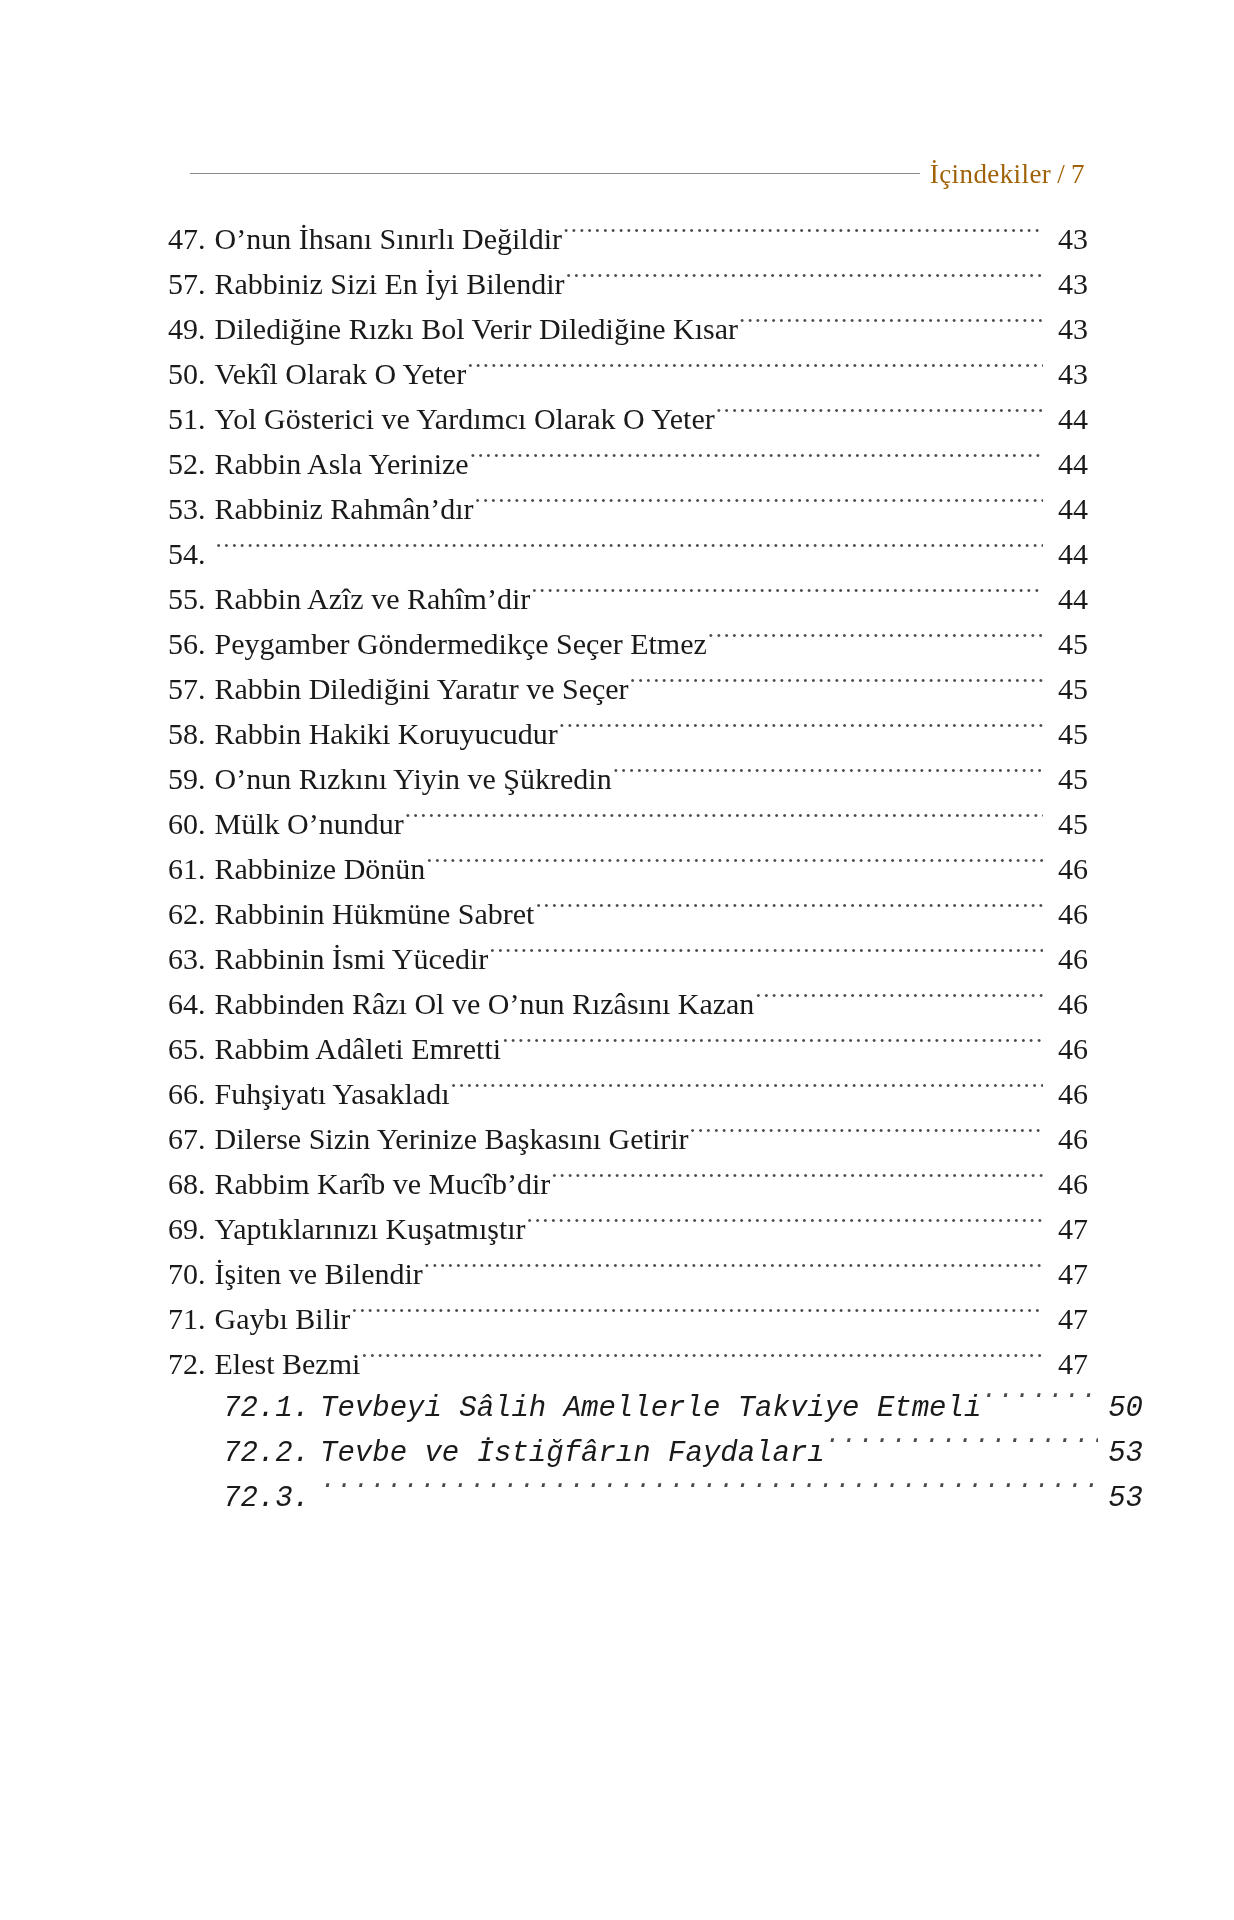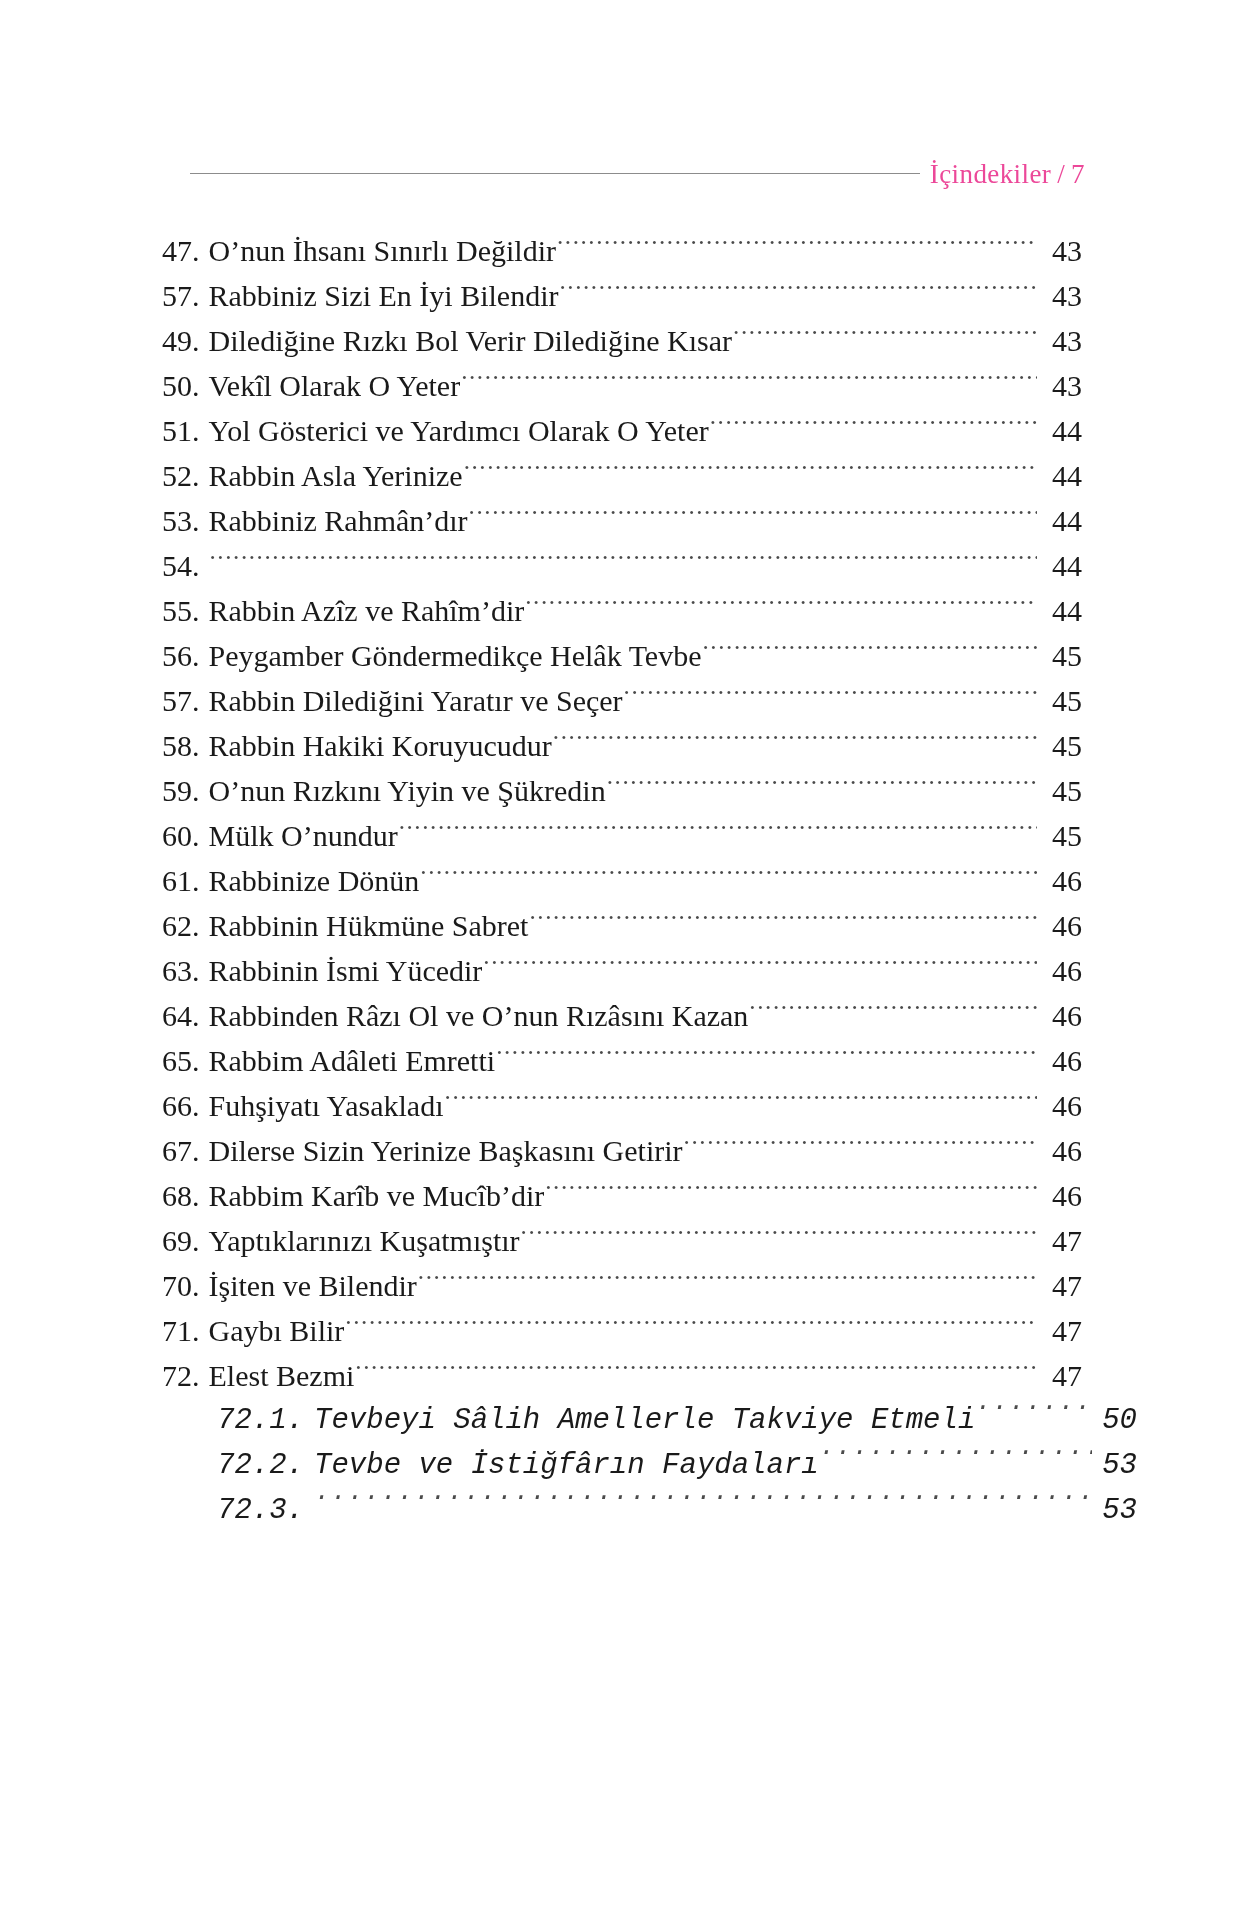--- a/index.html
+++ b/index.html
@@ -43,37 +43,36 @@
     height: 1px;
     background: #8c8c8c;
   }
   .header-text {
     position: relative;
     z-index: 2;
     background: #ffffff;
     padding-left: 10px;
     font-size: 27px;
     letter-spacing: 0.4px;
-    color: #ec4899;
+    color: #a16207;
     white-space: nowrap;
     line-height: 1;
     padding-bottom: 2px;
   }
   .header-sep {
     display: inline-block;
     padding: 0 6px;
   }
 
   
   .toc {
     position: absolute;
-    left: 162px;
+    left: 168px;
     top: 216px;
     width: 920px;
-    margin-top: 12px;
   }
 
   .toc-row {
     display: flex;
     align-items: baseline;
     width: 100%;
     height: 45px;
     font-size: 30px;
     line-height: 45px;
     white-space: nowrap;
@@ -188,21 +187,21 @@
         <span class="toc-page">44</span>
       </div>
       <div class="toc-row">
         <span class="toc-num">55.</span>
         <span class="toc-label">Rabbin Azîz ve Rahîm’dir</span>
         <span class="toc-dots"></span>
         <span class="toc-page">44</span>
       </div>
       <div class="toc-row">
         <span class="toc-num">56.</span>
-        <span class="toc-label">Peygamber Göndermedikçe Helâk Tevbe</span>
+        <span class="toc-label">Peygamber Göndermedikçe Seçer Etmez</span>
         <span class="toc-dots"></span>
         <span class="toc-page">45</span>
       </div>
       <div class="toc-row">
         <span class="toc-num">57.</span>
         <span class="toc-label">Rabbin Dilediğini Yaratır ve Seçer</span>
         <span class="toc-dots"></span>
         <span class="toc-page">45</span>
       </div>
       <div class="toc-row">

